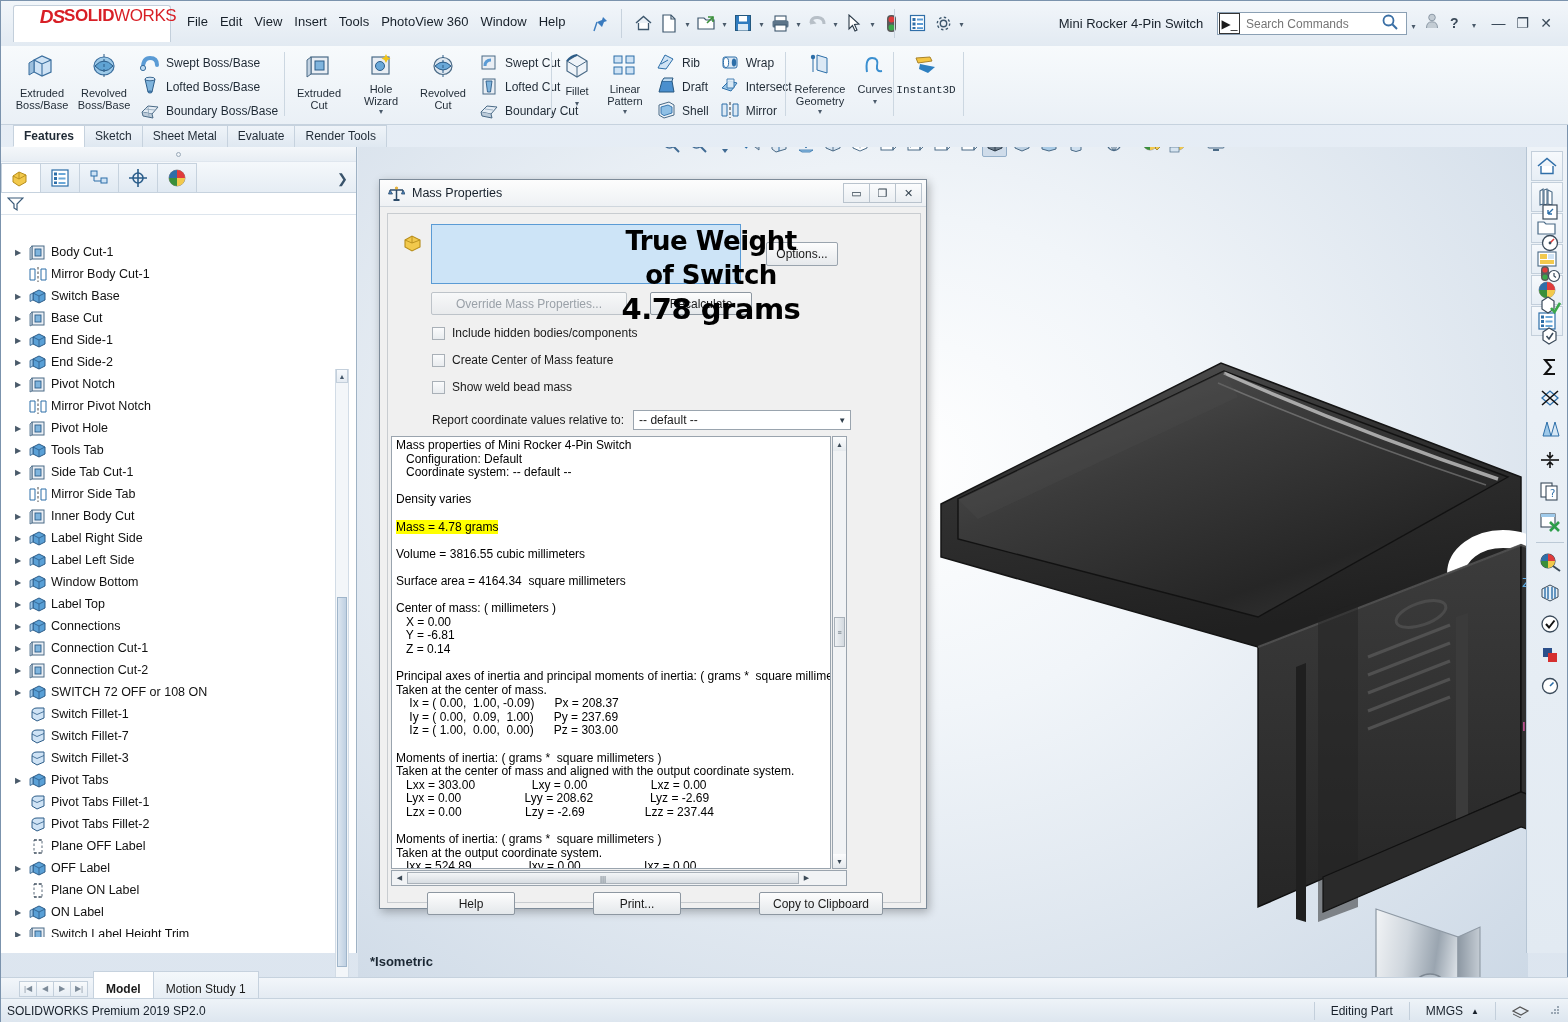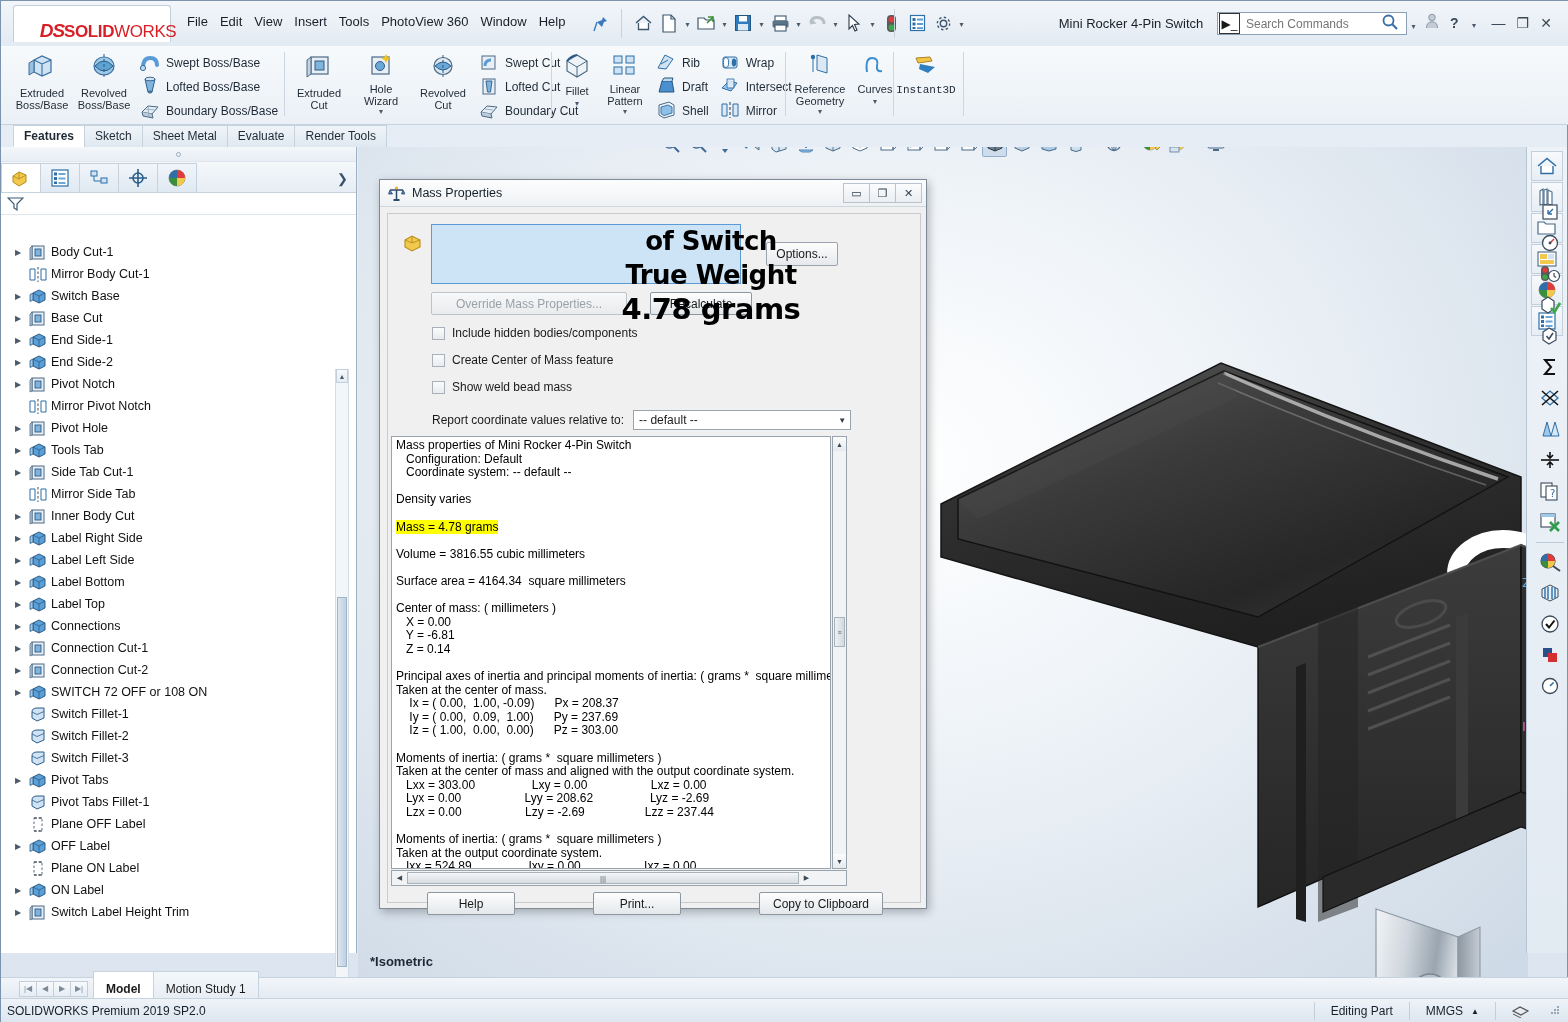--- a/index.html
+++ b/index.html
@@ -13,21 +13,21 @@
   }
   #app { position:relative; width:1568px; height:1022px;
          background:linear-gradient(#e7eef6,#dce5ef);
          border:1px solid #7b93ad; }
 
   
   .titlebar { position:absolute; left:0; top:0; width:1568px; height:45px;
               background:linear-gradient(#f2f6fa,#e2eaf2); }
   .logo-tab { position:absolute; left:12px; top:4px; width:158px; height:37px;
               background:#fff; border:1px solid #c3cfdb; border-bottom:none;
-              border-radius:3px 3px 0 0; display:flex; align-items:flex-end;
+              border-radius:3px 3px 0 0; display:flex; align-items:flex-start;
               justify-content:center;padding-left:32px; }
   .logo-ds { color:#d81f26; font-weight:bold; font-size:19px; font-style:italic;
              letter-spacing:-1px; }
   .logo-solid { color:#d81f26; font-weight:bold; font-size:17px; letter-spacing:-0.4px;}
   .logo-works { color:#d81f26; font-size:17px; letter-spacing:-0.4px;}
   .menu { position:absolute; left:186px; top:13px; display:flex; gap:12px; }
   .menu > div { font-size:13px; color:#17202a; cursor:default; white-space:nowrap;}
   .pin { position:absolute; left:592px; top:14px; width:16px; height:18px; color:#3a7bbf; font-size:15px;}
   .vsep { position:absolute; top:8px; width:1px; height:29px; background:#c7d2dd; }
   .qat { position:absolute; top:10px; display:flex; align-items:center; gap:2px; }
@@ -831,21 +831,21 @@
         </div>
         <div class="trow">
           <span class="arrow">▶</span>
           <span class="ticon">
             <svg width="18" height="17" viewBox="0 0 18 17">
               <path d="M4 5 L10 2 L16 5 L16 12 L10 15 L4 12 Z" fill="#5aa0d6" stroke="#2c5c88" stroke-width="1"></path>
               <path d="M4 5 L10 8 L16 5 M10 8 V15" stroke="#2c5c88" stroke-width="0.8" fill="none"></path>
               <path d="M1 6.5 L4 5 V12 L1 13.5 Z" fill="#9cc5e6" stroke="#2c5c88" stroke-width="0.8"></path>
             </svg>
           </span>
-          <span class="tlabel">Label Bottom</span>
+          <span class="tlabel">Window Bottom</span>
         </div>
         <div class="trow">
           <span class="arrow">▶</span>
           <span class="ticon">
             <svg width="18" height="17" viewBox="0 0 18 17">
               <path d="M4 5 L10 2 L16 5 L16 12 L10 15 L4 12 Z" fill="#5aa0d6" stroke="#2c5c88" stroke-width="1"></path>
               <path d="M4 5 L10 8 L16 5 M10 8 V15" stroke="#2c5c88" stroke-width="0.8" fill="none"></path>
               <path d="M1 6.5 L4 5 V12 L1 13.5 Z" fill="#9cc5e6" stroke="#2c5c88" stroke-width="0.8"></path>
             </svg>
           </span>
@@ -906,21 +906,21 @@
           <span class="tlabel">Switch Fillet-1</span>
         </div>
         <div class="trow">
           <span class="arrow"></span>
           <span class="ticon">
             <svg width="18" height="17" viewBox="0 0 18 17">
               <path d="M3 6 Q3 2 8 2 L15 2 L15 12 L8 15 L3 12 Z" fill="#cfe3f5" stroke="#2c5c88" stroke-width="1"></path>
               <path d="M3 6 L8 8.5 L15 5.5" stroke="#2c5c88" stroke-width="0.8" fill="none"></path>
             </svg>
           </span>
-          <span class="tlabel">Switch Fillet-2</span>
+          <span class="tlabel">Switch Fillet-7</span>
         </div>
         <div class="trow">
           <span class="arrow"></span>
           <span class="ticon">
             <svg width="18" height="17" viewBox="0 0 18 17">
               <path d="M3 6 Q3 2 8 2 L15 2 L15 12 L8 15 L3 12 Z" fill="#cfe3f5" stroke="#2c5c88" stroke-width="1"></path>
               <path d="M3 6 L8 8.5 L15 5.5" stroke="#2c5c88" stroke-width="0.8" fill="none"></path>
             </svg>
           </span>
           <span class="tlabel">Switch Fillet-3</span>
@@ -938,20 +938,30 @@
         </div>
         <div class="trow">
           <span class="arrow"></span>
           <span class="ticon">
             <svg width="18" height="17" viewBox="0 0 18 17">
               <path d="M3 6 Q3 2 8 2 L15 2 L15 12 L8 15 L3 12 Z" fill="#cfe3f5" stroke="#2c5c88" stroke-width="1"></path>
               <path d="M3 6 L8 8.5 L15 5.5" stroke="#2c5c88" stroke-width="0.8" fill="none"></path>
             </svg>
           </span>
           <span class="tlabel">Pivot Tabs Fillet-1</span>
+        </div>
+        <div class="trow">
+          <span class="arrow"></span>
+          <span class="ticon">
+            <svg width="18" height="17" viewBox="0 0 18 17">
+              <path d="M3 6 Q3 2 8 2 L15 2 L15 12 L8 15 L3 12 Z" fill="#cfe3f5" stroke="#2c5c88" stroke-width="1"></path>
+              <path d="M3 6 L8 8.5 L15 5.5" stroke="#2c5c88" stroke-width="0.8" fill="none"></path>
+            </svg>
+          </span>
+          <span class="tlabel">Pivot Tabs Fillet-2</span>
         </div>
         <div class="trow">
           <span class="arrow"></span>
           <span class="ticon">
             <svg width="18" height="17" viewBox="0 0 18 17">
               <rect x="5" y="2" width="8" height="13" fill="none" stroke="#5a6a7a" stroke-width="1" stroke-dasharray="2.5 2"></rect>
               <path d="M5 2 H8 M10 2 H13 M5 15 H8 M10 15 H13" stroke="#2c3c4c" stroke-width="1.1"></path>
             </svg>
           </span>
           <span class="tlabel">Plane OFF Label</span>
@@ -1551,22 +1561,22 @@
 <span>   Lxx = 303.00                 Lxy = 0.00                   Lxz = 0.00</span>
 <span>   Lyx = 0.00                   Lyy = 208.62                 Lyz = -2.69</span>
 <span>   Lzx = 0.00                   Lzy = -2.69                  Lzz = 237.44</span>
 
 <span>Moments of inertia: ( grams *  square millimeters )</span>
 <span>Taken at the output coordinate system.</span>
 <span>   Ixx = 524.89                 Ixy = 0.00                   Ixz = 0.00</span>
 </div>
 
       <div class="bigtext">
+        <div>True Weight</div>
         <div>of Switch</div>
-        <div>True Weight</div>
         <div class="l3">4.78 grams</div>
       </div>
 
       <div class="rscroll">
         <div class="arrw" style="top:0;">▲</div>
         <div class="thumb">≡</div>
         <div class="arrw" style="bottom:0;">▼</div>
       </div>
       <div class="rhscroll">
         <div class="ar">◀</div>

